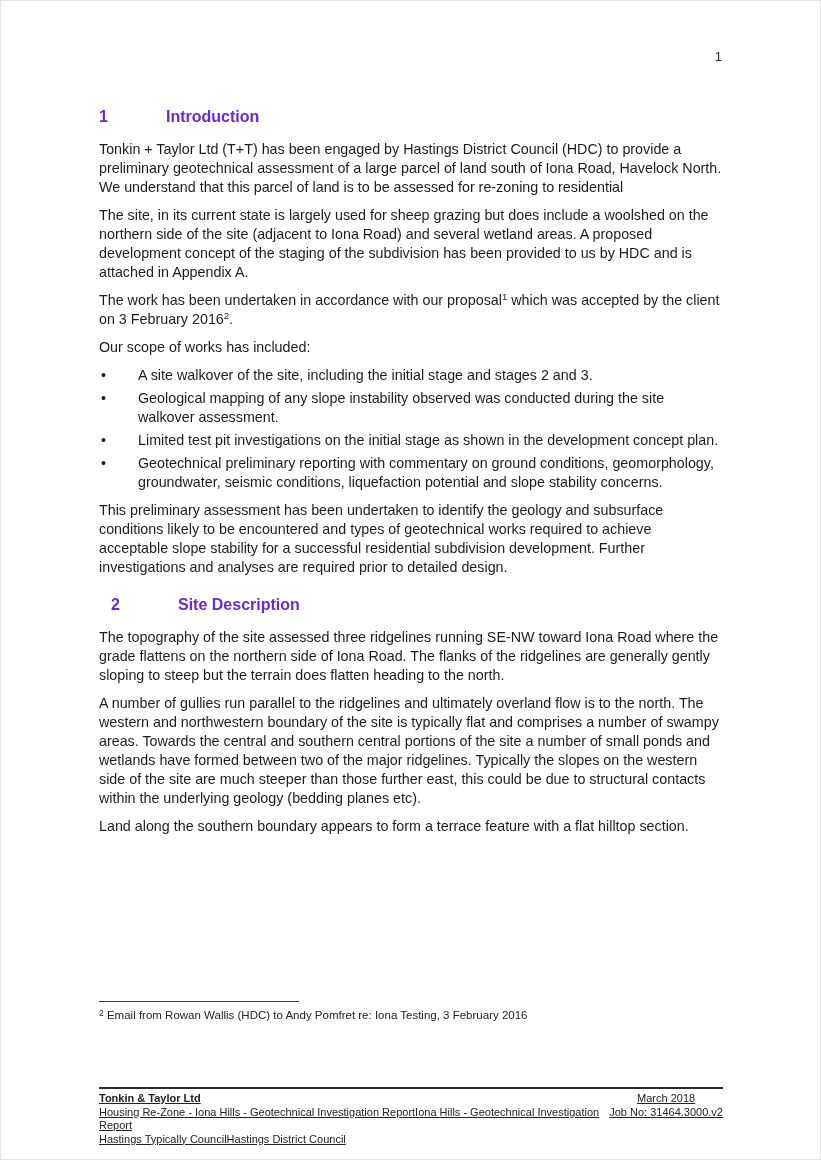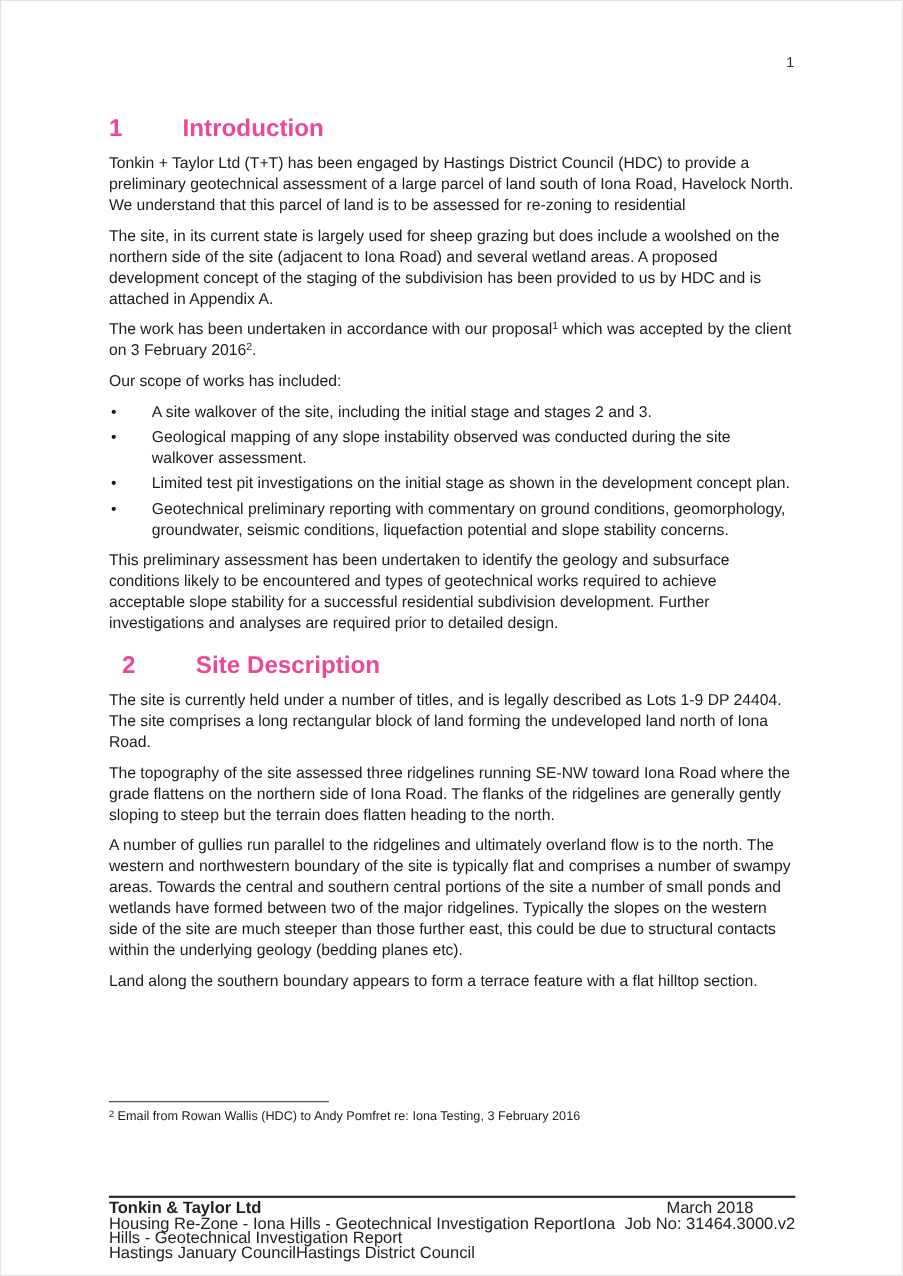--- a/index.html
+++ b/index.html
@@ -15,44 +15,45 @@
   }
   .page-number {
     position:absolute; top:48px; right:98px;
     font-size:13px; color:#2a2a2a;
   }
   .content {
     position:absolute; left:98px; right:97px; top:104px;
     font-size:14.3px; line-height:19px;
   }
   h1.sec {
-    font-size:22px; line-height:23px; font-weight:bold;
-    margin:0 0 12px 0; color:#ec4899;
+    font-size:16px; line-height:23px; font-weight:bold;
+    margin:0 0 12px 0; color:#6d28d9;
   }
   h1.sec.later { margin-top:16px;margin-left:12px; }
   .sec-num { display:inline-block; width:67px; }
   .content p { margin:0 0 9px 0; }
   .bullets { margin:3px 0 9px 0; }
   .bullet-item { display:flex; margin:0 0 4px 0; }
   .bullet-marker { width:37px; flex:0 0 37px; padding-left:2px; }
   sup.fn-ref { font-size:9.5px; vertical-align:baseline; position:relative; top:-5px; line-height:0; }
   .footnotes {
     position:absolute; left:98px; right:97px; top:1000px;
     font-size:11.5px; line-height:15px; color:#222222;
   }
   .footnote-separator {
     width:200px; border-top:1.5px solid #3a3a3a; margin-bottom:6px;
   }
   .footnotes sup.fn-ref { top:-3px; font-size:8.5px; }
   .footer {
     position:absolute; left:98px; right:97px; top:1086px;
     border-top:2px solid #2b2b2b;
     padding-top:3px;
-    font-size:15px; line-height:13.5px; color:#222222;
+    font-size:11px; line-height:13.5px; color:#222222;
     display:flex;
+    text-decoration:underline;
   }
   .footer-left { flex:1 1 auto; }
   .footer-right { flex:0 0 auto; text-align:center; }
   .footer-company { font-weight:bold; }
 </style>
 </head>
 <body>
 
 <div class="page">
 
@@ -90,37 +91,36 @@
         <span>Geotechnical preliminary reporting with commentary on ground conditions, geomorphology, groundwater, seismic conditions, liquefaction potential and slope stability concerns.</span>
       </div>
     </div>
 
     <p>This preliminary assessment has been undertaken to identify the geology and subsurface conditions likely to be encountered and types of geotechnical works required to achieve acceptable slope stability for a successful residential subdivision development. Further investigations and analyses are required prior to detailed design.</p>
 
     <h1 class="sec later">
       <span class="sec-num">2</span><span>Site Description</span>
     </h1>
 
-    <p>The site is currently held under a number of titles, and is legally described as Lots 1-9 DP 24404. The site comprises a long rectangular block of land forming the undeveloped land north of Iona Road.</p>
     <p>The topography of the site assessed three ridgelines running SE-NW toward Iona Road where the grade flattens on the northern side of Iona Road. The flanks of the ridgelines are generally gently sloping to steep but the terrain does flatten heading to the north.</p>
     <p>A number of gullies run parallel to the ridgelines and ultimately overland flow is to the north. The western and northwestern boundary of the site is typically flat and comprises a number of swampy areas. Towards the central and southern central portions of the site a number of small ponds and wetlands have formed between two of the major ridgelines. Typically the slopes on the western side of the site are much steeper than those further east, this could be due to structural contacts within the underlying geology (bedding planes etc).</p>
     <p>Land along the southern boundary appears to form a terrace feature with a flat hilltop section.</p>
 
   </div>
 
   <div class="footnotes">
     <div class="footnote-separator"></div>
     <div><sup class="fn-ref">2</sup><span> Email from Rowan Wallis (HDC) to Andy Pomfret re: Iona Testing, 3 February 2016</span></div>
   </div>
 
   <div class="footer">
     <div class="footer-left">
       <div class="footer-company">Tonkin &amp; Taylor Ltd</div>
       <div>Housing Re-Zone - Iona Hills - Geotechnical Investigation ReportIona Hills - Geotechnical Investigation Report</div>
-      <div>Hastings January CouncilHastings District Council</div>
+      <div>Hastings Typically CouncilHastings District Council</div>
     </div>
     <div class="footer-right">
       <div>March 2018</div>
       <div>Job No: 31464.3000.v2</div>
     </div>
   </div>
 
 </div>
 
 </body></html>

